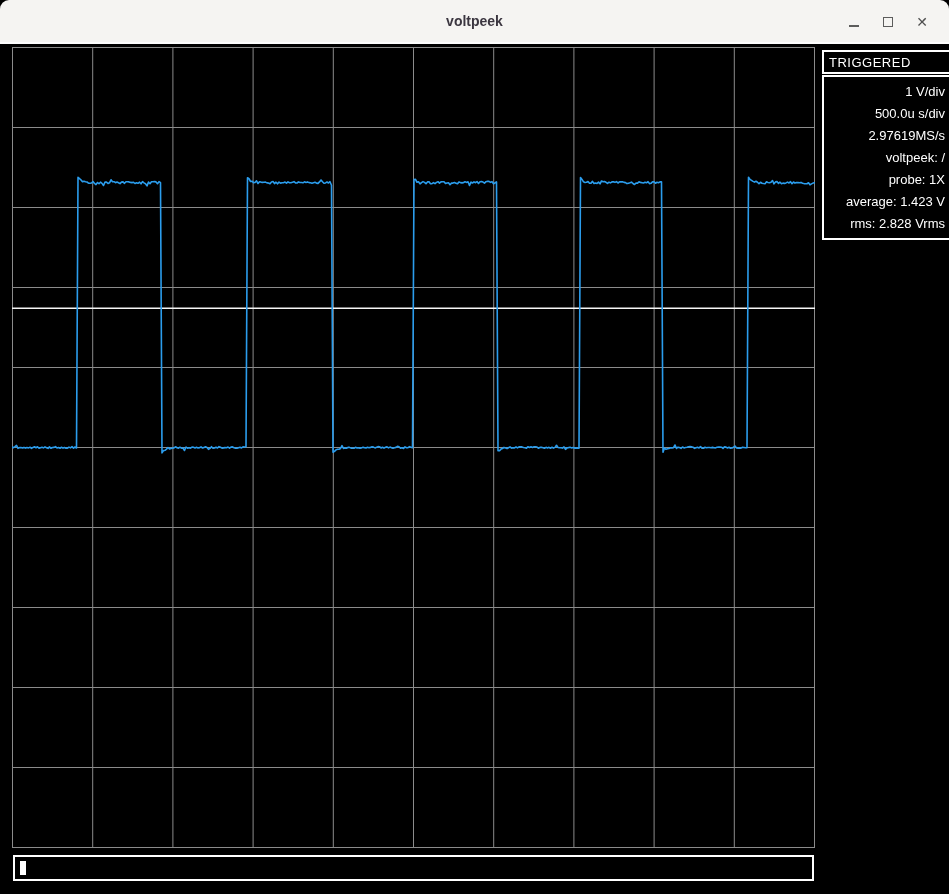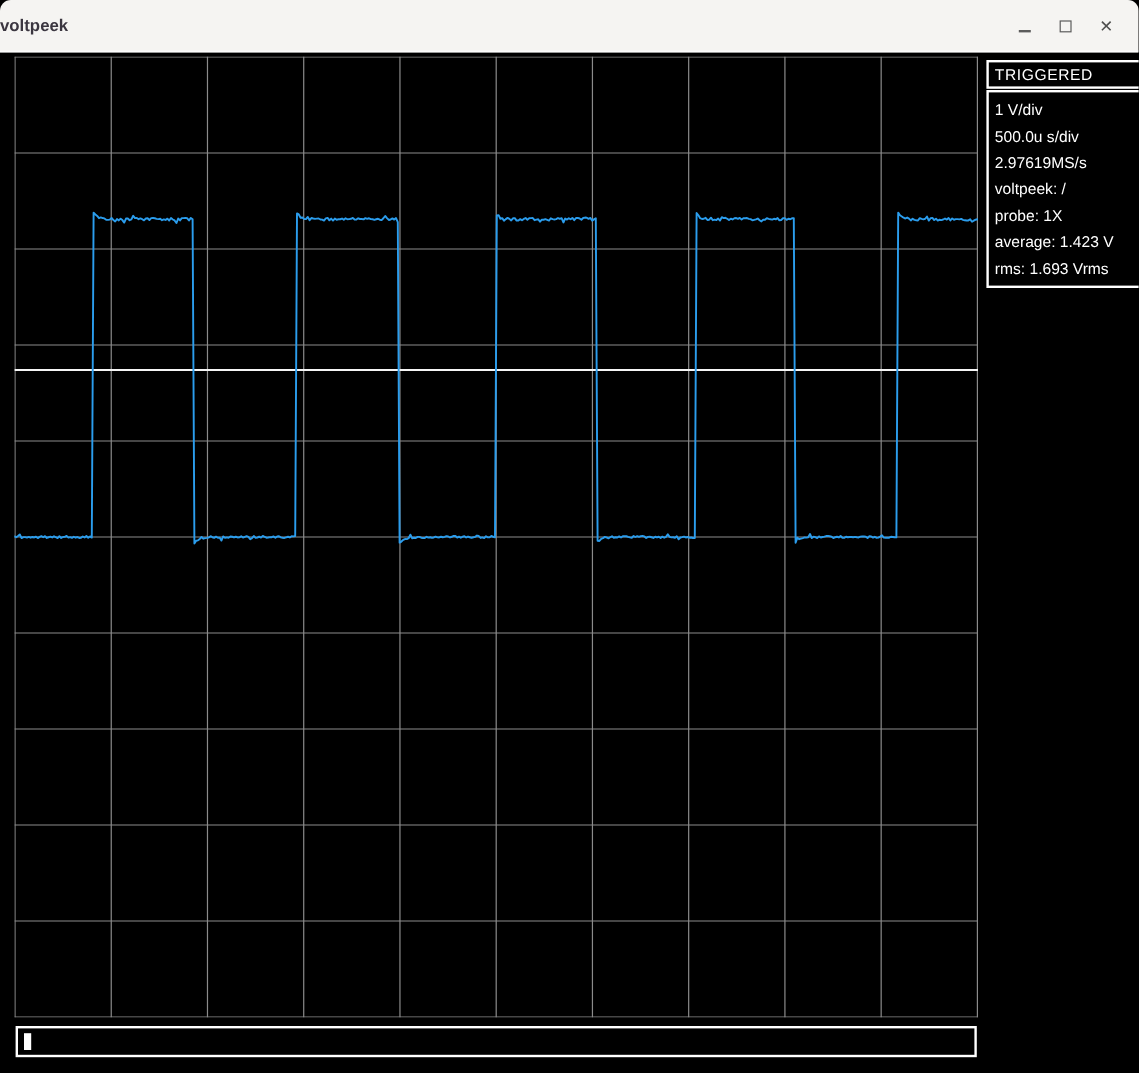--- a/index.html
+++ b/index.html
@@ -15,21 +15,21 @@
   
   .titlebar {
     position: absolute;
     left: 0; top: 0;
     width: 949px; height: 44px;
     background: #f5f4f2;
     border-bottom: 2px solid #fdfdfd;
     border-radius: 9px 9px 0 0;
     display: flex;
     align-items: center;
-    justify-content: flex-start;
+    justify-content: center;
   }
   .titlebar .title {
     font-size: 14px;
     font-weight: bold;
     color: #3b3640;
   }
   .window-controls {
     position: absolute;
     right: 16px; top: 0;
     height: 43px;
@@ -88,20 +88,21 @@
     border: 2px solid #fff;
     margin-top: 1px;
     padding: 4px 5px 3px 5px;
     background: #000;
   }
   .stat-row {
     font-size: 13px;
     line-height: 22px;
     white-space: nowrap;
     color: #fff;
+    text-align: right;
   }
   
   .command-bar {
     position: absolute;
     left: 13px; top: 855px;
     width: 801px; height: 26px;
     border: 2px solid #fff;
     background: #000;
   }
   .command-cursor {
@@ -162,21 +163,21 @@
 
   <div class="info-panel">
     <div class="status-box">TRIGGERED</div>
     <div class="stats-box">
         <div class="stat-row">1 V/div</div>
         <div class="stat-row">500.0u s/div</div>
         <div class="stat-row">2.97619MS/s</div>
         <div class="stat-row">voltpeek: /</div>
         <div class="stat-row">probe: 1X</div>
         <div class="stat-row">average: 1.423 V</div>
-        <div class="stat-row">rms: 1.693 Vrms</div>
+        <div class="stat-row">rms: 2.828 Vrms</div>
       </div>
   </div>
 
   <div class="command-bar">
     <span></span>
     <span class="command-cursor"></span>
   </div>
 
 </div>
 

